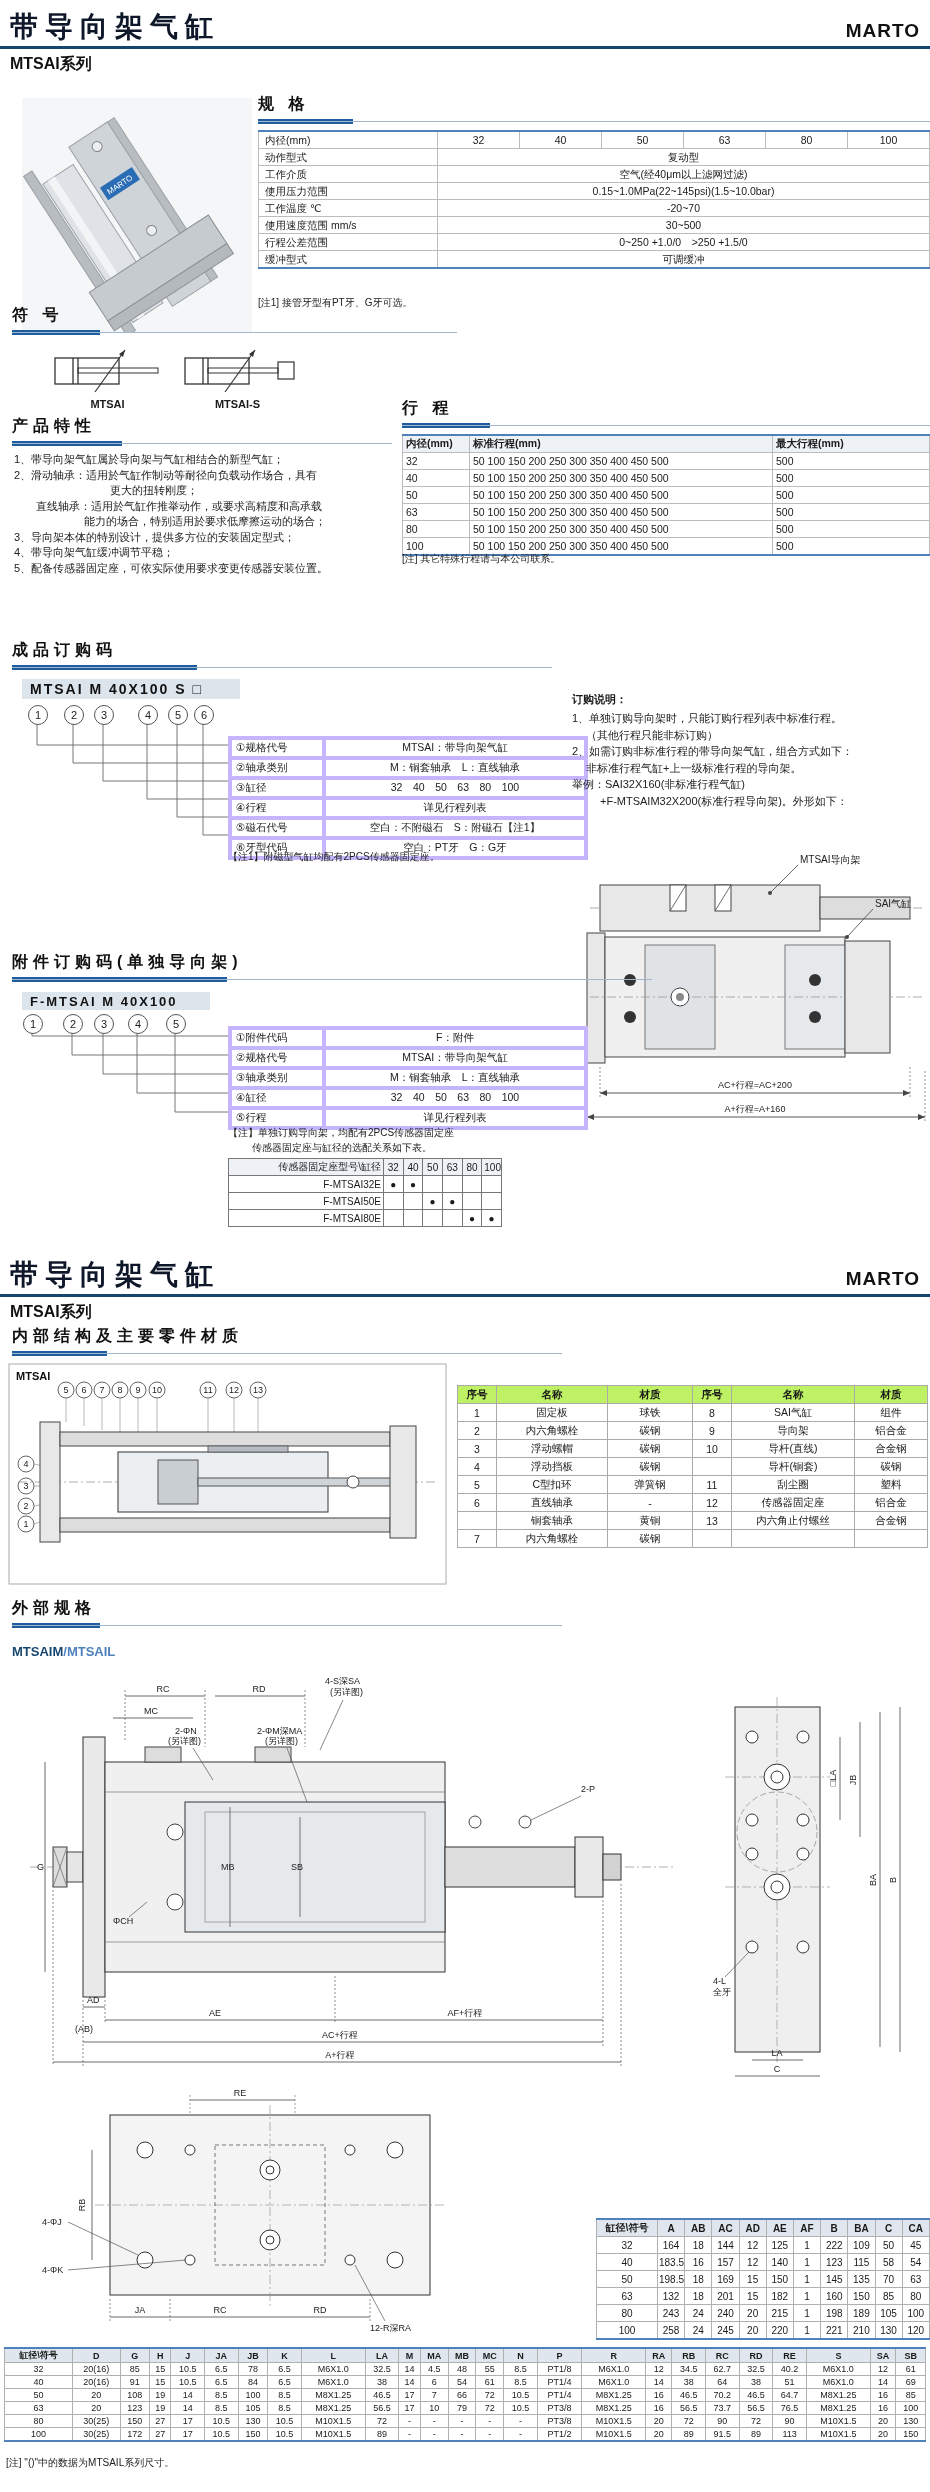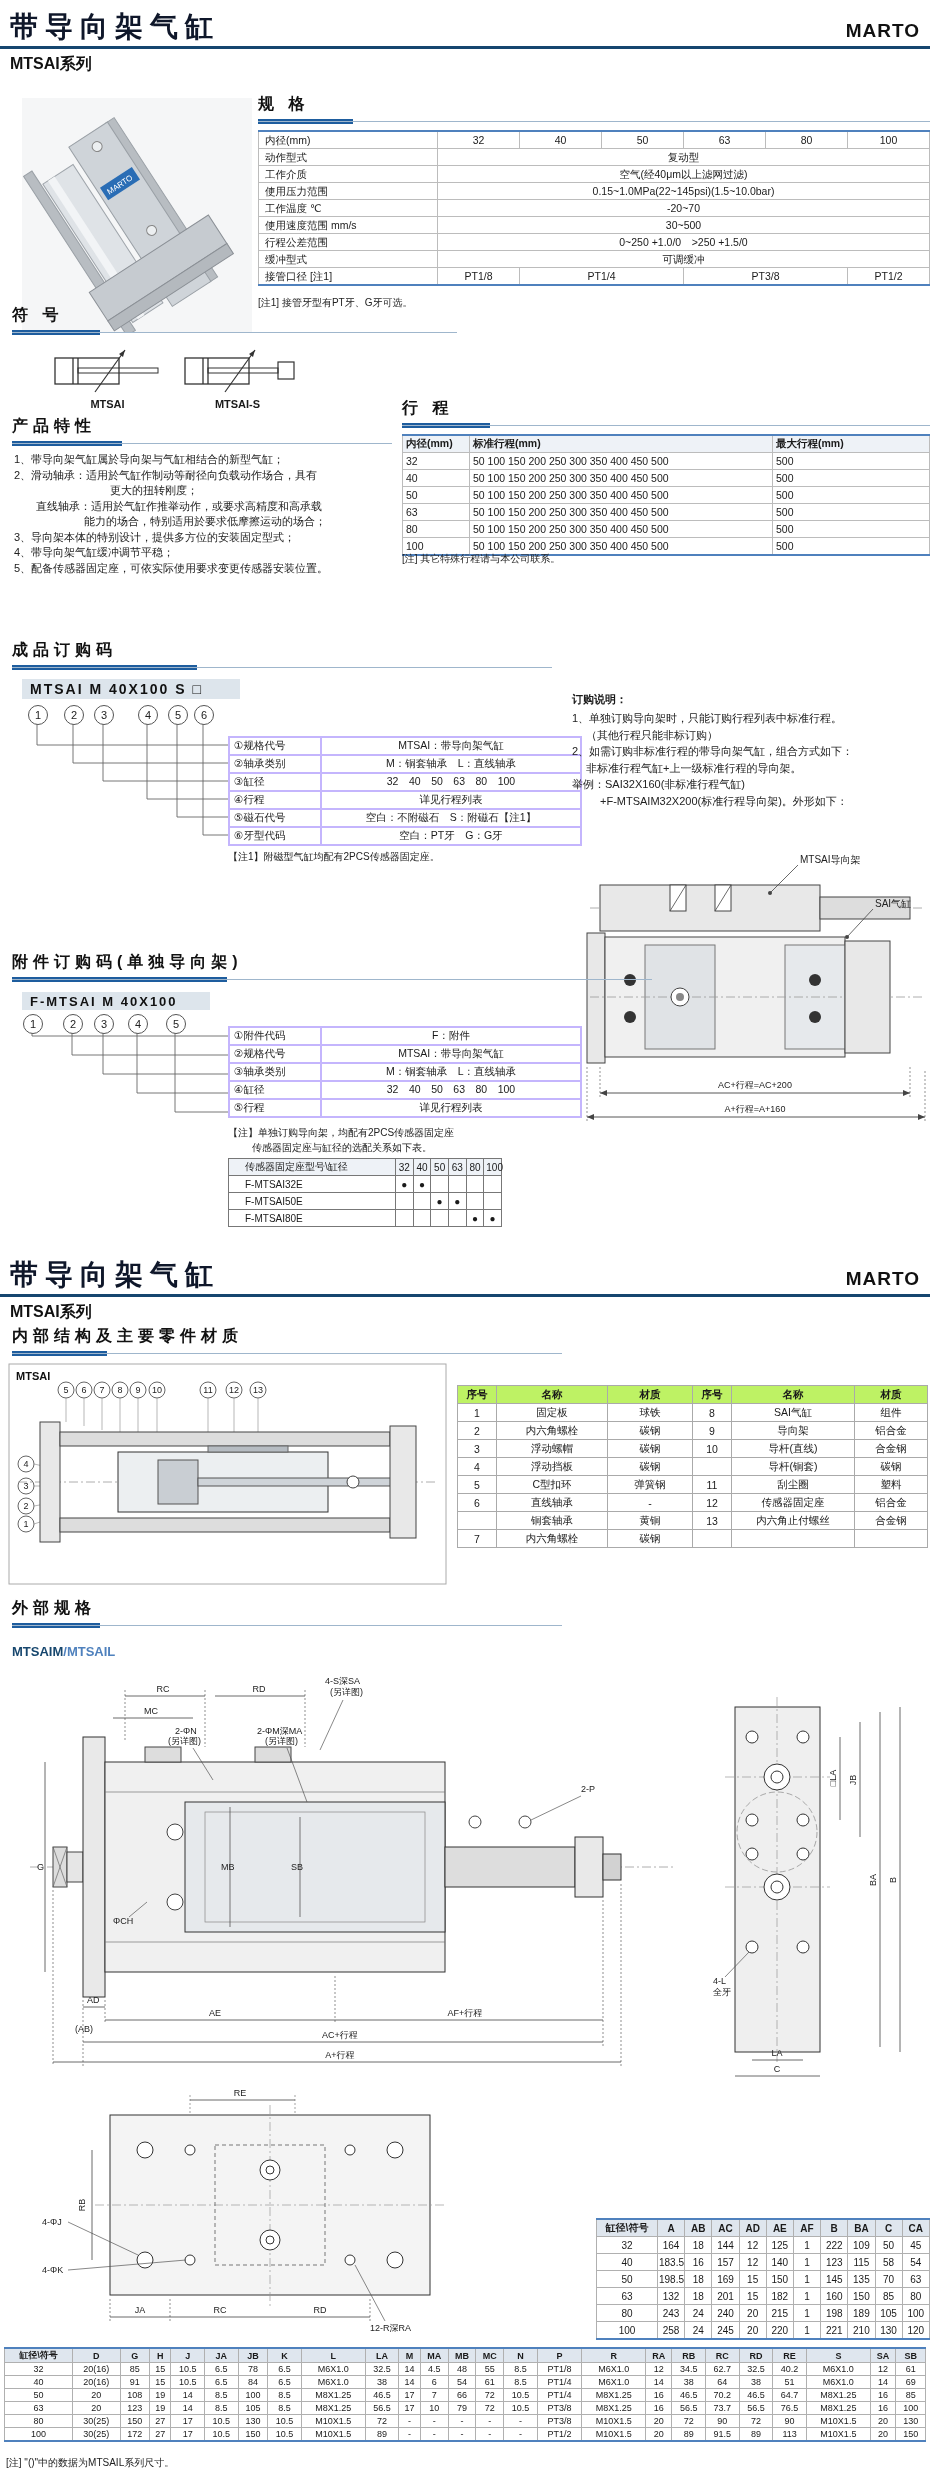--- a/index.html
+++ b/index.html
@@ -22,31 +22,31 @@
   .spec td{border:1px solid #bcbcbc;text-align:center;height:14px;padding:1px 2px;line-height:13px}
   .spec td.lbl{text-align:left;padding-left:6px}
   
   .strokeT{font-size:10.5px;border-top:2px solid #4f81bd;border-bottom:2px solid #4f81bd;width:528px;table-layout:fixed}
   .strokeT td{border:1px solid #bcbcbc;height:14px;padding:1px 3px;text-align:left}
   .strokeT thead td{font-weight:bold;background:#eef2f7}
   .strokeT td:first-child{width:60px}
   .strokeT td:last-child{width:150px}
   
   .octbl{font-size:10.5px}
-  .octbl td{border:2px solid #c4b5fd;height:16px;padding:0 6px;text-align:center}
+  .octbl td{border:4px solid #c4b5fd;height:16px;padding:0 6px;text-align:center}
   .octbl td:first-child{width:80px;text-align:left;padding-left:4px}
   .octbl td:last-child{width:246px}
   .cnum{position:absolute;width:18px;height:18px;border:1.3px solid #555;border-radius:50%;
         text-align:center;line-height:18px;font-size:11px;background:#fff;color:#222}
   .codeband{background:#dde5ec;color:#111;font-weight:bold;display:flex;align-items:center;padding-left:8px;letter-spacing:2px}
   
   .sensor{font-size:10px;table-layout:fixed;width:274px}
   .sensor td{border:1px solid #777;height:16px;text-align:center;padding:0 2px}
   .sensor thead td{background:#eef2f7}
-  .sensor td:first-child{width:148px;text-align:left;padding-left:16px}
+  .sensor td:first-child{width:148px;text-align:right;padding-left:4px}
   
   .parts{font-size:10.5px;table-layout:fixed;width:471px}
   .parts td{border:1px solid #aaa;height:17px;text-align:center;padding:0 2px}
   .parts thead td{background:#bef264;font-weight:bold}
   .parts td:nth-child(1),.parts td:nth-child(4){width:34px}
   .parts td:nth-child(2){width:106px}
   .parts td:nth-child(3){width:80px}
   .parts td:nth-child(5){width:118px}
   
   .dimA{font-size:10px;table-layout:fixed;width:334px;border-top:2px solid #4f81bd;border-bottom:2px solid #4f81bd}
@@ -127,27 +127,20 @@
           <td colspan="6">30~500</td>
         </tr>
     <tr>
           <td class="lbl">行程公差范围</td>
           <td colspan="6">0~250 +1.0/0　&gt;250 +1.5/0</td>
         </tr>
     <tr>
           <td class="lbl">缓冲型式</td>
           <td colspan="6">可调缓冲</td>
         </tr>
-    <tr>
-      <td class="lbl">接管口径 [注1]</td>
-      <td>PT1/8</td>
-      <td colspan="2">PT1/4</td>
-      <td colspan="2">PT3/8</td>
-      <td>PT1/2</td>
-    </tr>
   </tbody>
     </table>
   <div class="abs note" style="left:258px;top:296px">[注1] 接管牙型有PT牙、G牙可选。</div>
 
   <div class="abs st" style="left:12px;top:305px">符 号</div>
   <div class="abs ru" style="left:12px;top:330px;width:445px;height:6px">
       <i class="b" style="width:88px"></i>
       <i class="l" style="width:445px"></i>
     </div>
   <svg class="abs" style="left:45px;top:344px" width="125" height="52" viewBox="0 0 125 52">

